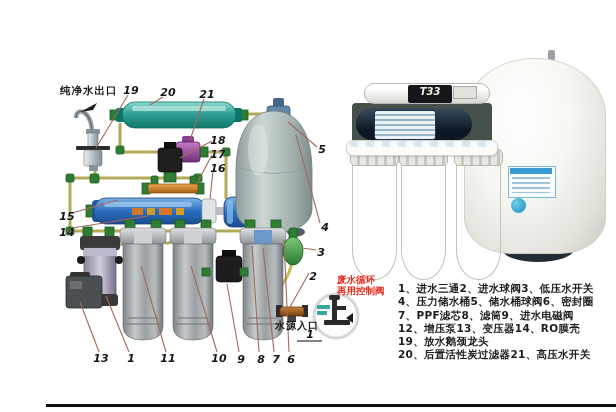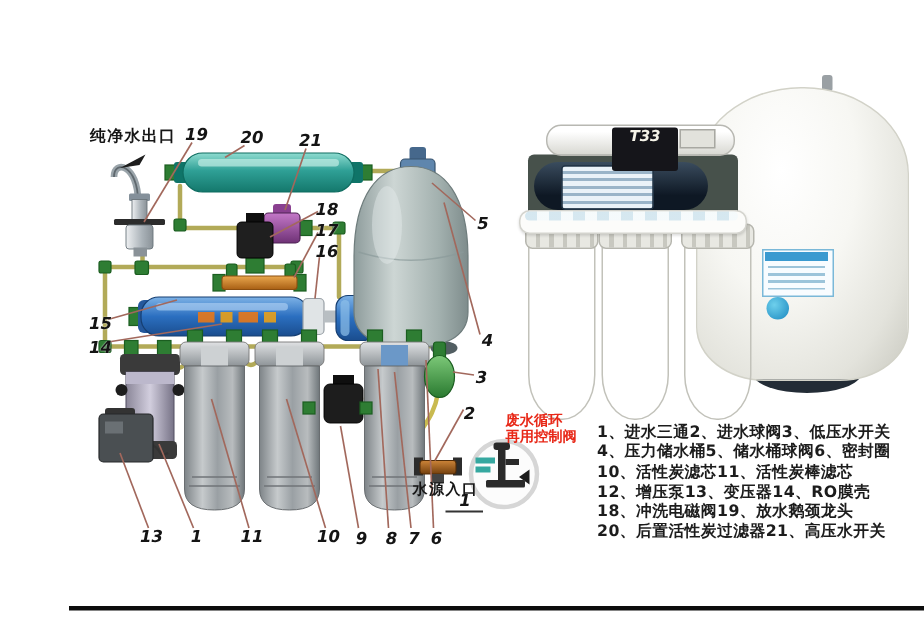--- a/index.html
+++ b/index.html
@@ -31,21 +31,21 @@
     background:repeating-linear-gradient(180deg,#9cc4da 0 2px,#f8fcff 2px 5px);}
   #tank-dot-photo{left:511px;top:198px;width:15px;height:15px;border-radius:50%;z-index:3;
     background:radial-gradient(circle at 35% 35%,#6ed0ec,#1a88c0);}
   #machine-cavity-photo{left:352px;top:103px;width:140px;height:46px;background:#47514b;border-radius:4px;z-index:3;}
   #machine-pump-photo{left:356px;top:108px;width:116px;height:32px;border-radius:16px;z-index:4;
     background:linear-gradient(180deg,#3a4c5e,#0e1824 70%);}
   #pump-label-photo{left:374px;top:110px;width:60px;height:28px;border-radius:3px;z-index:5;border:1px solid #223446;
     background:repeating-linear-gradient(180deg,#eaf2f8 0 3px,#9ab4c8 3px 5px);}
   #machine-filter-photo{left:364px;top:83px;width:124px;height:19px;border-radius:10px;z-index:6;
     background:linear-gradient(180deg,#ffffff 20%,#d8d8d2);border:1px solid #b8b8b2;}
-  #t33-label{left:408px;top:85px;width:44px;height:29px;background:#15151a;border-radius:2px;z-index:7;
+  #t33-label{left:408px;top:85px;width:44px;height:18px;background:#15151a;border-radius:2px;z-index:7;
     color:#f5f3e8;font:bold italic 10px "DejaVu Sans",sans-serif;text-align:center;line-height:14px;}
   #t33-side-box{left:453px;top:86px;width:22px;height:11px;background:#e2e2dc;border:1px solid #a8a8a2;z-index:7;}
   #machine-shelf-photo{left:346px;top:140px;width:150px;height:14px;background:#fcfcfa;border-radius:7px;
     border:1px solid #d4d4ce;z-index:6;box-shadow:0 1px 2px rgba(0,0,0,.15);}
   #shelf-water-streak{left:350px;top:141px;width:142px;height:6px;border-radius:3px;opacity:.85;z-index:7;
     background:repeating-linear-gradient(90deg,#cfe4ee 0 8px,#f4fafc 8px 16px);}
   .housing-photo{top:152px;width:43px;height:126px;z-index:5;
     border-radius:8px 8px 22px 22px/8px 8px 30px 30px;border:1px solid #c2c2ba;
     background:linear-gradient(90deg,#d2d2cc,#fafaf6 30%,#ffffff 52%,#ececе6 75%,#c6c6be);}
   .housing-collar{position:absolute;left:-3px;top:-4px;width:47px;height:15px;border-radius:5px;
@@ -373,30 +373,30 @@
       <span>1、进水三通</span>
       <span>2、进水球阀</span>
       <span>3、低压水开关</span>
     </div>
     <div class="pl-line">
       <span>4、压力储水桶</span>
       <span>5、储水桶球阀</span>
       <span>6、密封圈</span>
     </div>
     <div class="pl-line">
-      <span>10、活性炭滤芯</span>
-      <span>11、活性炭棒滤芯</span>
+      <span>7、PPF滤芯</span>
+      <span>8、滤筒</span>
+      <span>9、进水电磁阀</span>
     </div>
     <div class="pl-line">
       <span>12、增压泵</span>
       <span>13、变压器</span>
       <span>14、RO膜壳</span>
     </div>
     <div class="pl-line">
-      <span>18、冲洗电磁阀</span>
       <span>19、放水鹅颈龙头</span>
     </div>
     <div class="pl-line">
       <span>20、后置活性炭过滤器</span>
       <span>21、高压水开关</span>
     </div>
   </div>
 
   <div id="bottom-rule"></div>
 </div>

